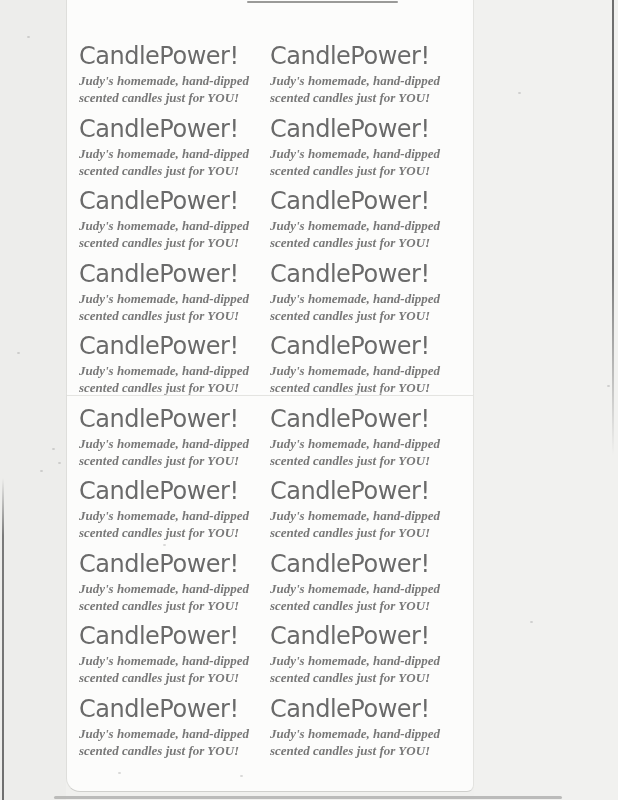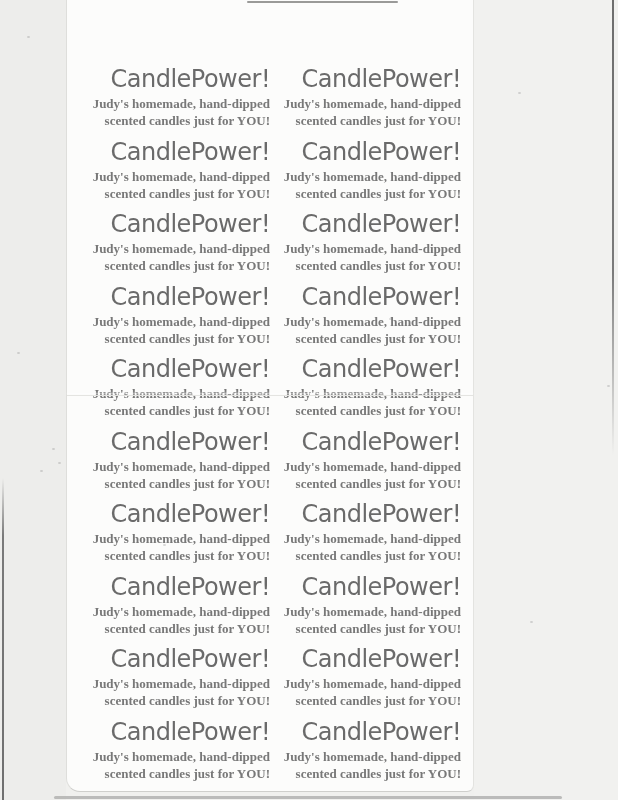--- a/index.html
+++ b/index.html
@@ -34,33 +34,34 @@
     border-bottom: 1px solid #cfcfcc;
     border-radius: 0 0 7px 14px;
     box-sizing: border-box;
   }
   #labels-grid {
     display: grid;
     grid-template-columns: 1fr 1fr;
     grid-auto-rows: 72.5px;
     padding: 49px 12px 0 12px;
   }
-  .candle-label { text-align: right; margin-top: 23px; }
+  .candle-label { text-align: left; }
   .label-title {
     display: block;
     font-family: "DejaVu Sans", sans-serif;
     font-size: 24px; line-height: 30px;
     letter-spacing: -0.5px;
     color: var(--title-color, #6a6a6a);
     white-space: nowrap;
   }
   .label-tagline {
     display: block;
     margin-top: 3px;
     font-family: "Liberation Serif", serif;
+    font-style: italic;
     font-weight: 600;
     font-size: 13px; line-height: 14px;
     color: var(--tagline-color, #787878);
     white-space: nowrap;
   }
   
   .sheet-seam {
     position: absolute; left: 67px; top: 395px;
     width: 406px; height: 1px;
     background: #e4e4e1;

